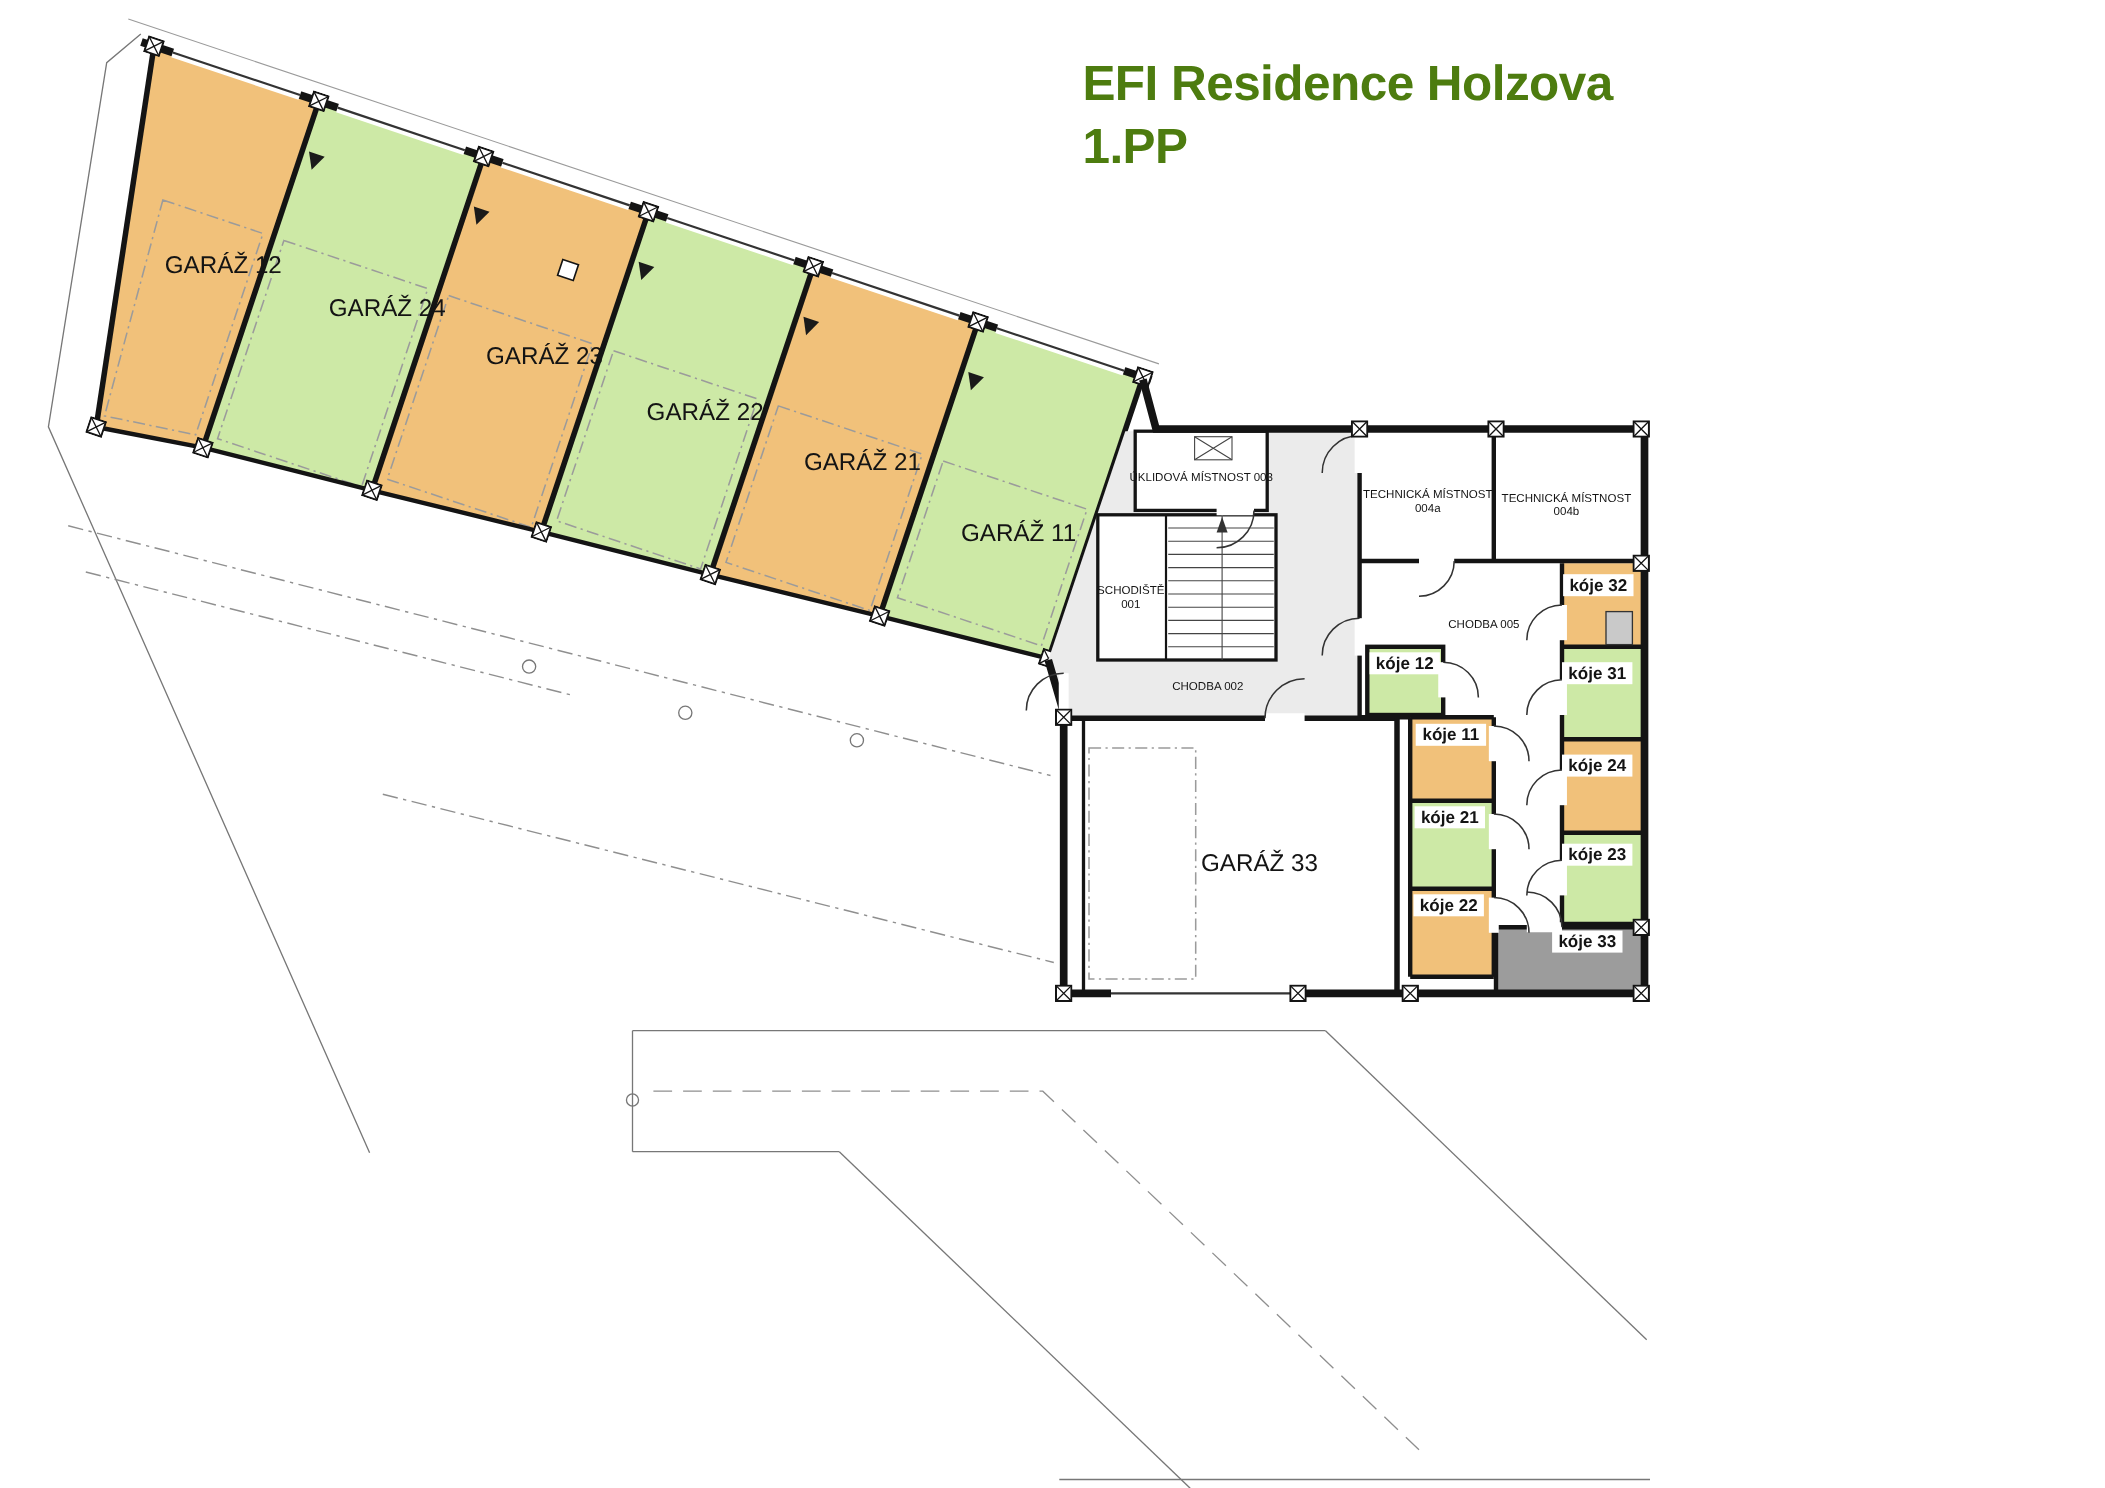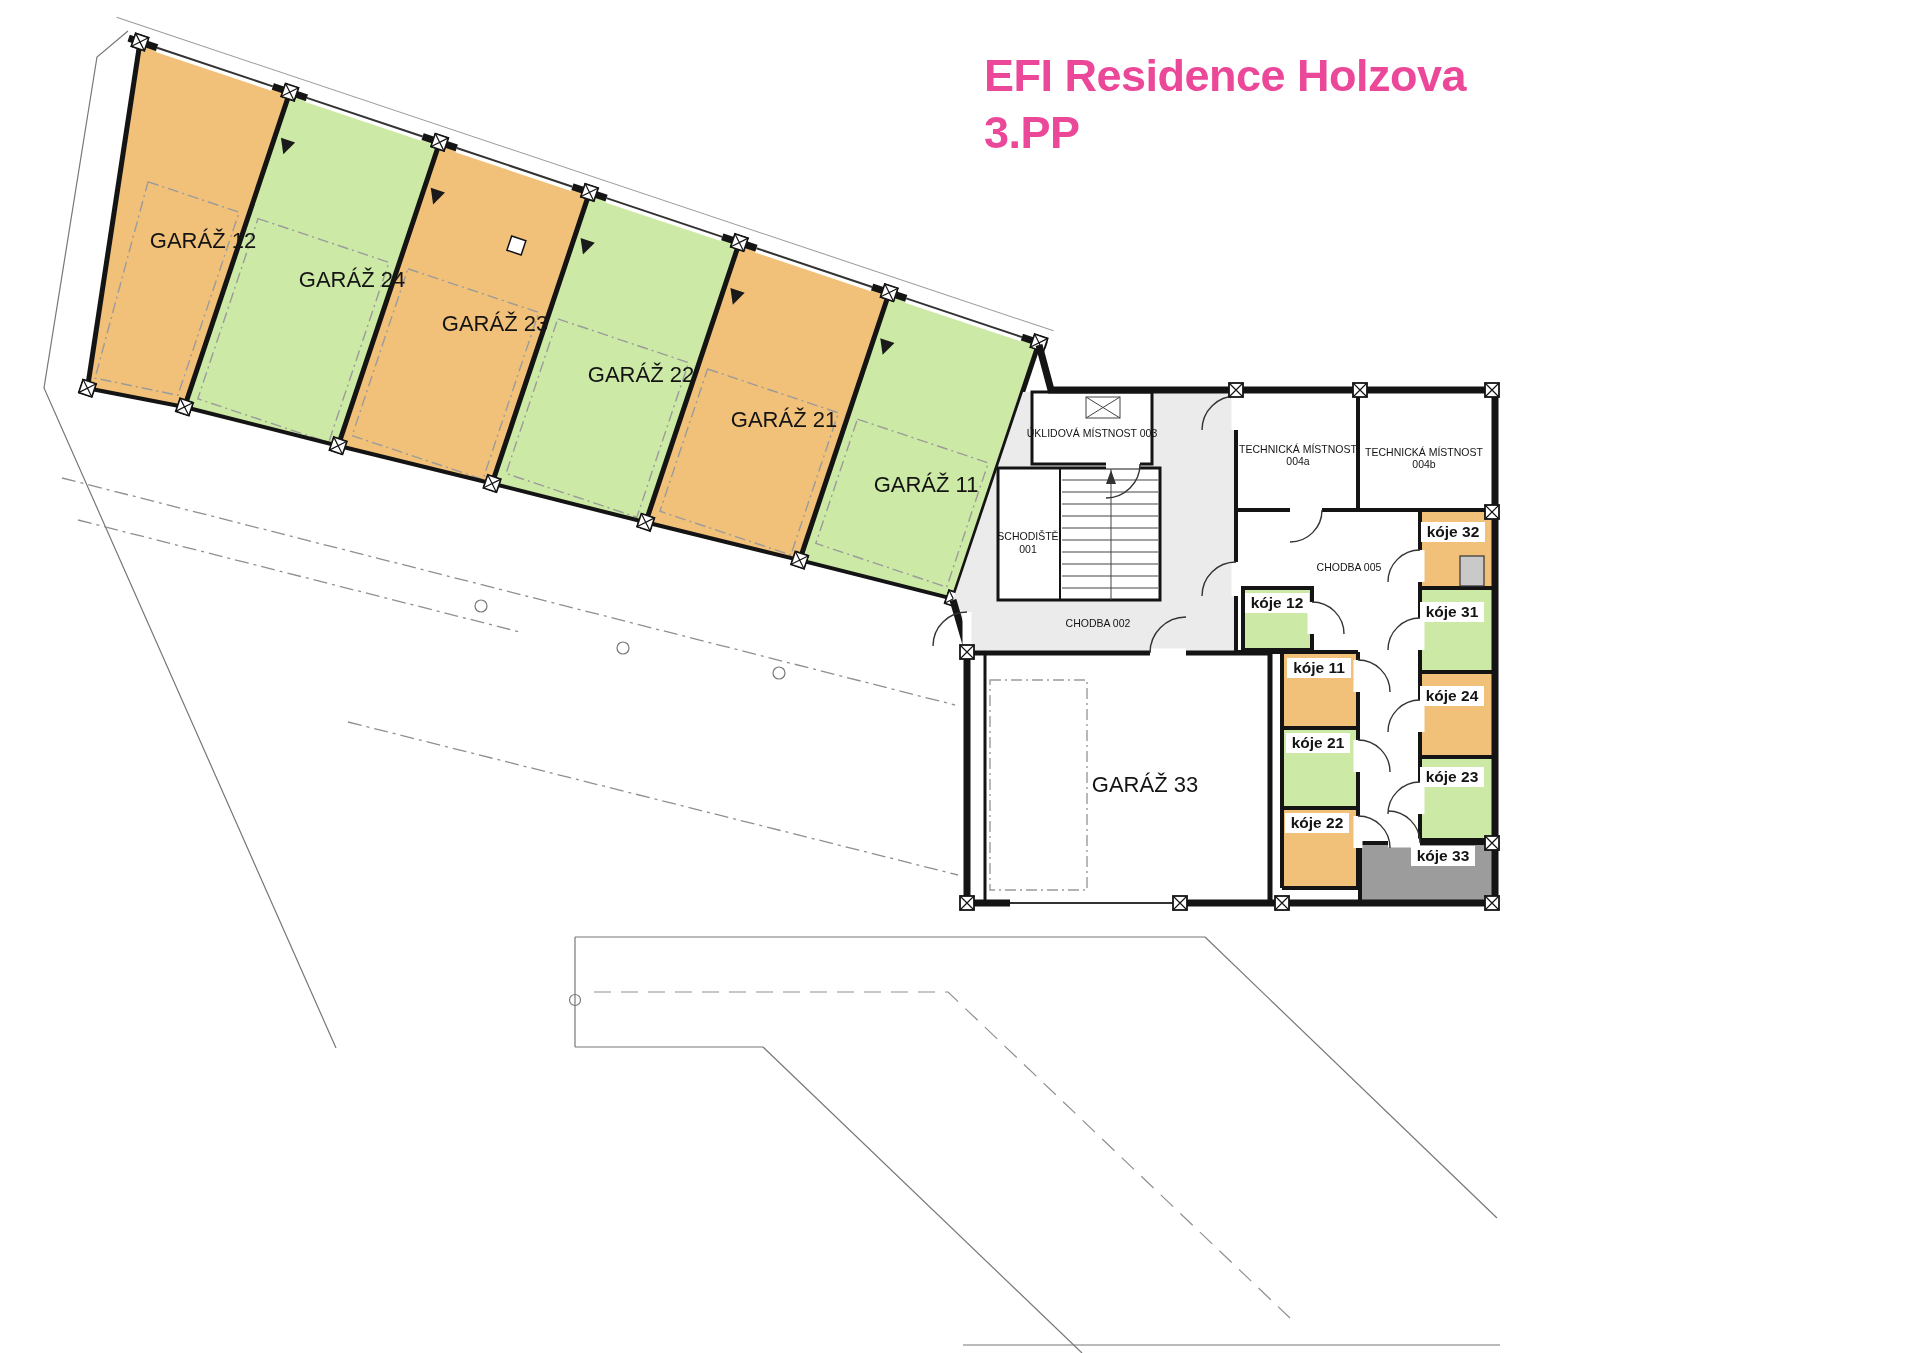--- a/index.html
+++ b/index.html
@@ -1,19 +1,19 @@
 <!DOCTYPE html>
 <html><head>
 <meta charset="utf-8">
 <style>
   html,body{margin:0;padding:0;background:#fff;}
   .stage{position:relative;width:1914px;height:1353px;background:#fff;overflow:hidden;
          font-family:"Liberation Sans",sans-serif;}
   .plan{position:absolute;left:0;top:0;}
-  .title{position:absolute;left:984px;top:48px;color:#ec4899;font-weight:bold;
+  .title{position:absolute;left:984px;top:48px;color:#4d7c0f;font-weight:bold;
          font-size:45px;line-height:1.26;letter-spacing:-0.5px;font-family:"Liberation Sans",sans-serif;}
   svg text{font-family:"Liberation Sans",sans-serif;fill:#141414;}
   .tG{font-size:22px;text-anchor:middle;}
   .tS{font-size:10.5px;text-anchor:middle;}
   .tK{font-size:15.5px;font-weight:bold;text-anchor:middle;}
   .w7{stroke:#141414;stroke-width:7;fill:none;}
   .w5{stroke:#141414;stroke-width:5;fill:none;}
   .w4{stroke:#141414;stroke-width:4;fill:none;}
   .w3{stroke:#141414;stroke-width:3;fill:none;}
   .w2{stroke:#141414;stroke-width:2;fill:none;}
@@ -275,16 +275,16 @@
       <text class="tK" x="1319" y="673">kóje 11</text>
       <rect class="labelbg" x="1286" y="733" width="64" height="20"></rect>
       <text class="tK" x="1318" y="748">kóje 21</text>
       <rect class="labelbg" x="1285" y="813" width="64" height="20"></rect>
       <text class="tK" x="1317" y="828">kóje 22</text>
     </g>
   </svg>
 
   <div class="title">
     <div>EFI Residence Holzova</div>
-    <div>3.PP</div>
+    <div>1.PP</div>
   </div>
 
 </div>
 
 </body></html>

